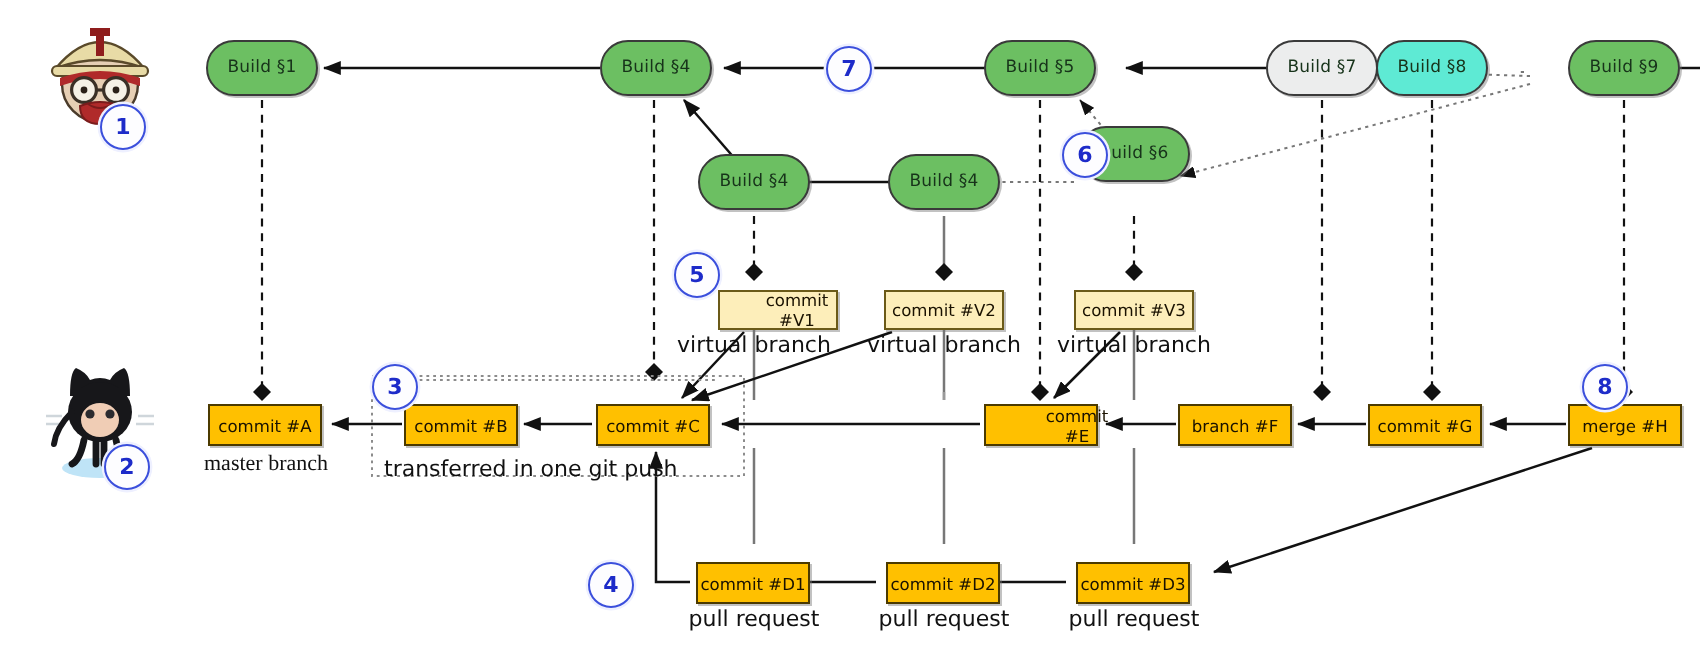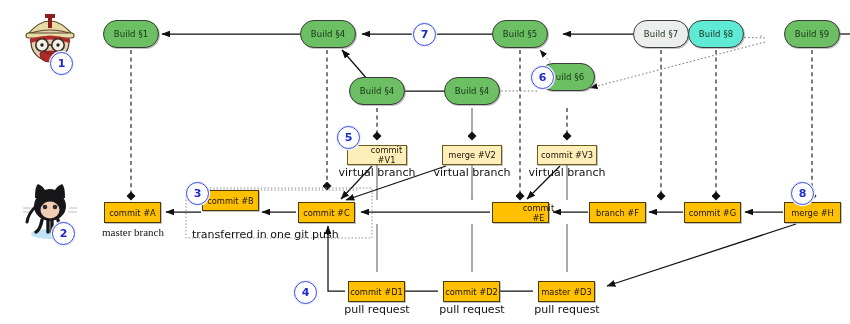--- a/index.html
+++ b/index.html
@@ -194,46 +194,46 @@
   <div class="node build ok" style="left:103px;top:20px;">Build §1</div>
   <div class="node build ok" style="left:300px;top:20px;">Build §4</div>
   <div class="node build ok" style="left:349px;top:77px;">Build §4</div>
   <div class="node build ok" style="left:444px;top:77px;">Build §4</div>
   <div class="node build ok" style="left:492px;top:20px;">Build §5</div>
   <div class="node build ok" style="left:539px;top:63px;">Build §6</div>
   <div class="node build none" style="left:633px;top:20px;">Build §7</div>
   <div class="node build fail" style="left:688px;top:20px;">Build §8</div>
   <div class="node build ok" style="left:784px;top:20px;">Build §9</div>
 
-  <div class="node commit virtual" style="left:347px;top:145px;padding-left:19px;">commit #V1</div>
+  <div class="node commit virtual" style="left:359px;top:145px;padding-left:19px;">commit #V1</div>
   <div class="caption" style="left:337px;top:166px;width:80px;">virtual branch</div>
 
-  <div class="node commit virtual" style="left:442px;top:145px;">merge #V2</div>
+  <div class="node commit virtual" style="left:442px;top:145px;">commit #V2</div>
   <div class="caption" style="left:432px;top:166px;width:80px;">virtual branch</div>
 
   <div class="node commit virtual" style="left:537px;top:145px;">commit #V3</div>
   <div class="caption" style="left:527px;top:166px;width:80px;">virtual branch</div>
 
   <div class="node commit" style="left:104px;top:202px;">commit #A</div>
   <div class="caption" style="left:93px;top:226px;width:80px;font-family:Liberation Serif, serif;">master branch</div>
 
-  <div class="node commit" style="left:202px;top:190px;">commit #B</div>
+  <div class="node commit" style="left:202px;top:202px;">commit #B</div>
   <div class="node commit" style="left:298px;top:202px;">commit #C</div>
   <div class="node commit" style="left:492px;top:202px;padding-left:36px;">commit #E</div>
   <div class="node commit" style="left:589px;top:202px;">branch #F</div>
   <div class="node commit" style="left:684px;top:202px;">commit #G</div>
   <div class="node commit" style="left:784px;top:202px;">merge #H</div>
 
   <div class="node commit" style="left:348px;top:281px;">commit #D1</div>
   <div class="caption" style="left:338px;top:303px;width:78px;">pull request</div>
 
   <div class="node commit" style="left:443px;top:281px;">commit #D2</div>
   <div class="caption" style="left:433px;top:303px;width:78px;">pull request</div>
 
-  <div class="node commit" style="left:538px;top:281px;">master #D3</div>
+  <div class="node commit" style="left:538px;top:281px;">commit #D3</div>
   <div class="caption" style="left:528px;top:303px;width:78px;">pull request</div>
 
   <div class="caption" style="left:192px;top:228px;width:180px;text-align:left;">transferred in one git push</div>
 
   <div class="badge" style="left:186px;top:182px;">3</div>
   <div class="badge" style="left:294px;top:281px;">4</div>
   <div class="badge" style="left:337px;top:126px;">5</div>
   <div class="badge" style="left:531px;top:66px;">6</div>
   <div class="badge" style="left:413px;top:23px;">7</div>
   <div class="badge" style="left:791px;top:182px;">8</div>

